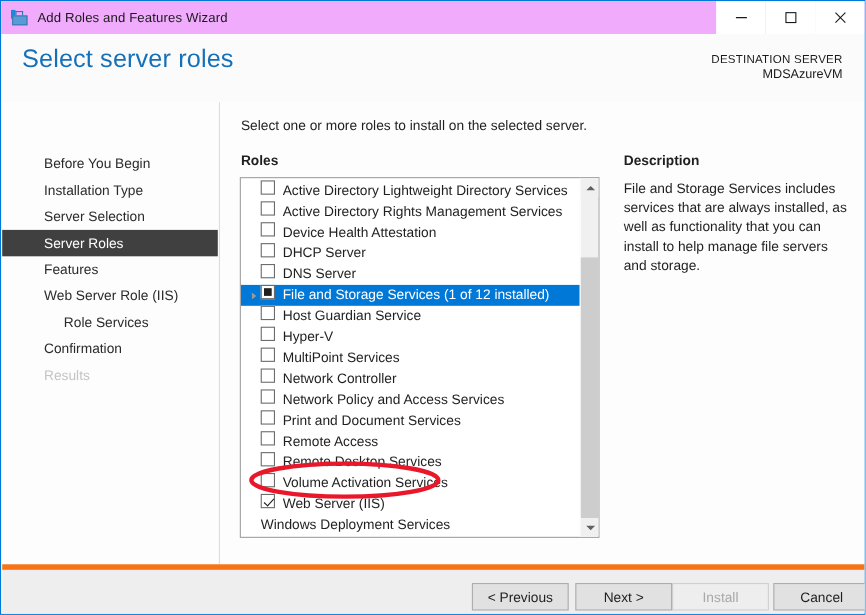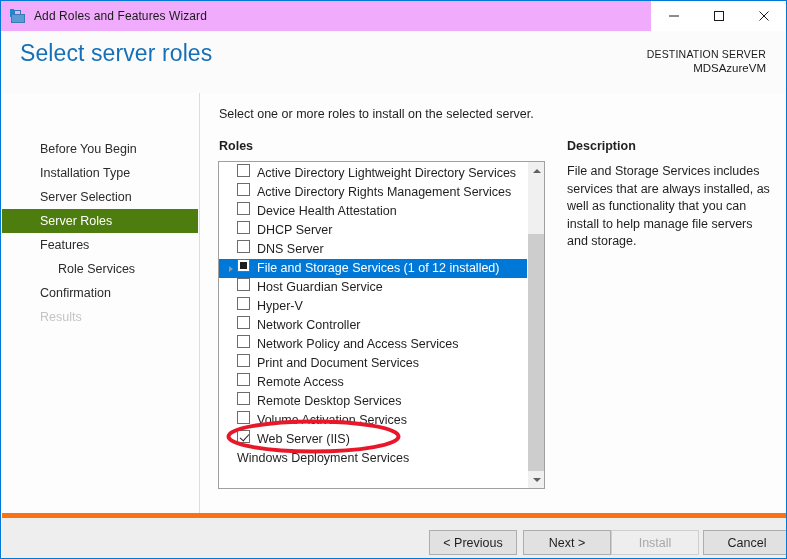--- a/index.html
+++ b/index.html
@@ -107,21 +107,21 @@
     margin-top: 24px;
   }
   .nav-item {
     height: 24px; line-height: 24px;
     padding-left: 38px;
     font-size: 12.5px; color: #2b2b2b;
     white-space: nowrap;
   }
   .nav-item.sub { padding-left: 56px; }
   .nav-item.selected {
-    background: #4d7c0f; color: #ffffff;
+    background: #404040; color: #ffffff;
     padding-left: 38px;
   }
   .nav-item.disabled { color: #c4c4c4; }
 
   
   #main { position: absolute; left: 198px; top: 0; width: 586px; height: 420px; }
   #instruction {
     position: absolute; left: 19px; top: 14px;
     font-size: 12.5px; color: #1f1f1f;
   }
@@ -306,20 +306,21 @@
 
   <div id="body-area">
     <div id="vdivider"></div>
 
     <div id="nav">
         <div class="nav-item">Before You Begin</div>
         <div class="nav-item">Installation Type</div>
         <div class="nav-item">Server Selection</div>
         <div class="nav-item selected">Server Roles</div>
         <div class="nav-item">Features</div>
+        <div class="nav-item">Web Server Role (IIS)</div>
         <div class="nav-item sub">Role Services</div>
         <div class="nav-item">Confirmation</div>
         <div class="nav-item disabled">Results</div>
       </div>
 
     <div id="main">
       <div id="instruction">Select one or more roles to install on the selected server.</div>
       <div id="roles-label">Roles</div>
       <div id="desc-label">Description</div>
       <div id="desc-text">File and Storage Services includes services that are always installed, as well as functionality that you can install to help manage file servers and storage.</div>
@@ -358,20 +359,25 @@
             </div>
             <div class="role-row">
               <div class="expander"></div>
               <div class="chk"></div>
               <div class="role-label">Host Guardian Service</div>
             </div>
             <div class="role-row">
               <div class="expander"></div>
               <div class="chk"></div>
               <div class="role-label">Hyper-V</div>
+            </div>
+            <div class="role-row">
+              <div class="expander"></div>
+              <div class="chk"></div>
+              <div class="role-label">MultiPoint Services</div>
             </div>
             <div class="role-row">
               <div class="expander"></div>
               <div class="chk"></div>
               <div class="role-label">Network Controller</div>
             </div>
             <div class="role-row">
               <div class="expander"></div>
               <div class="chk"></div>
               <div class="role-label">Network Policy and Access Services</div>

